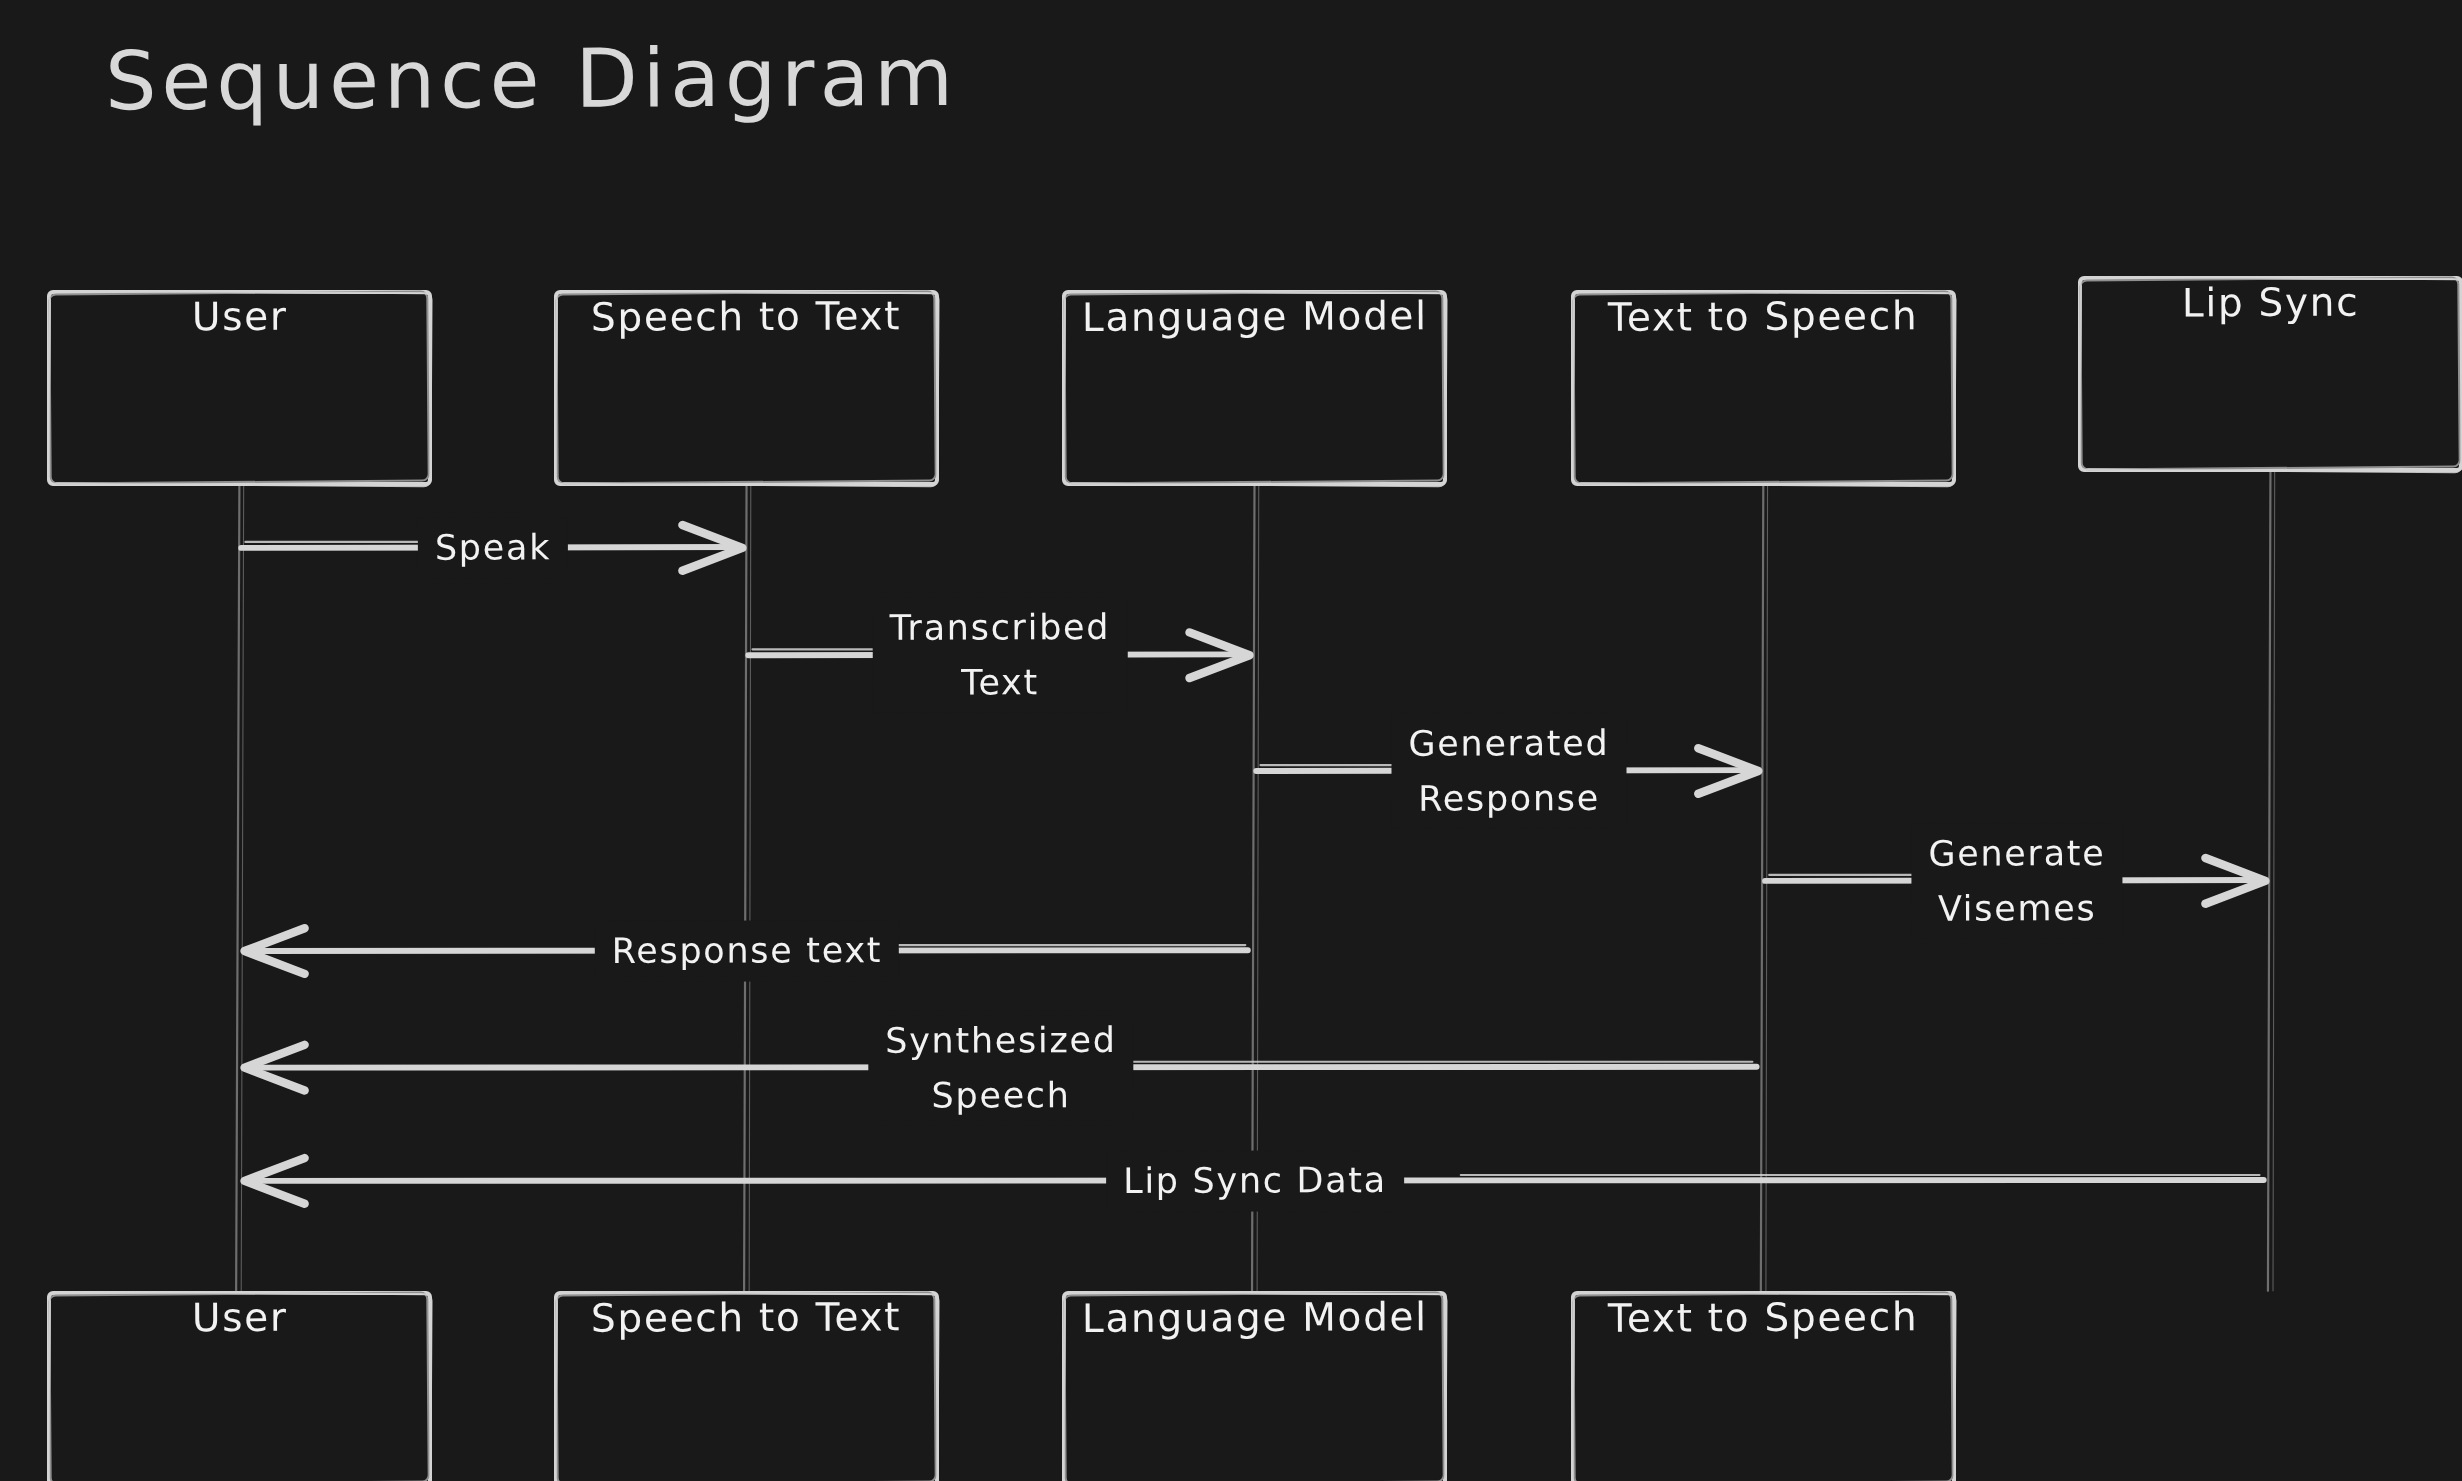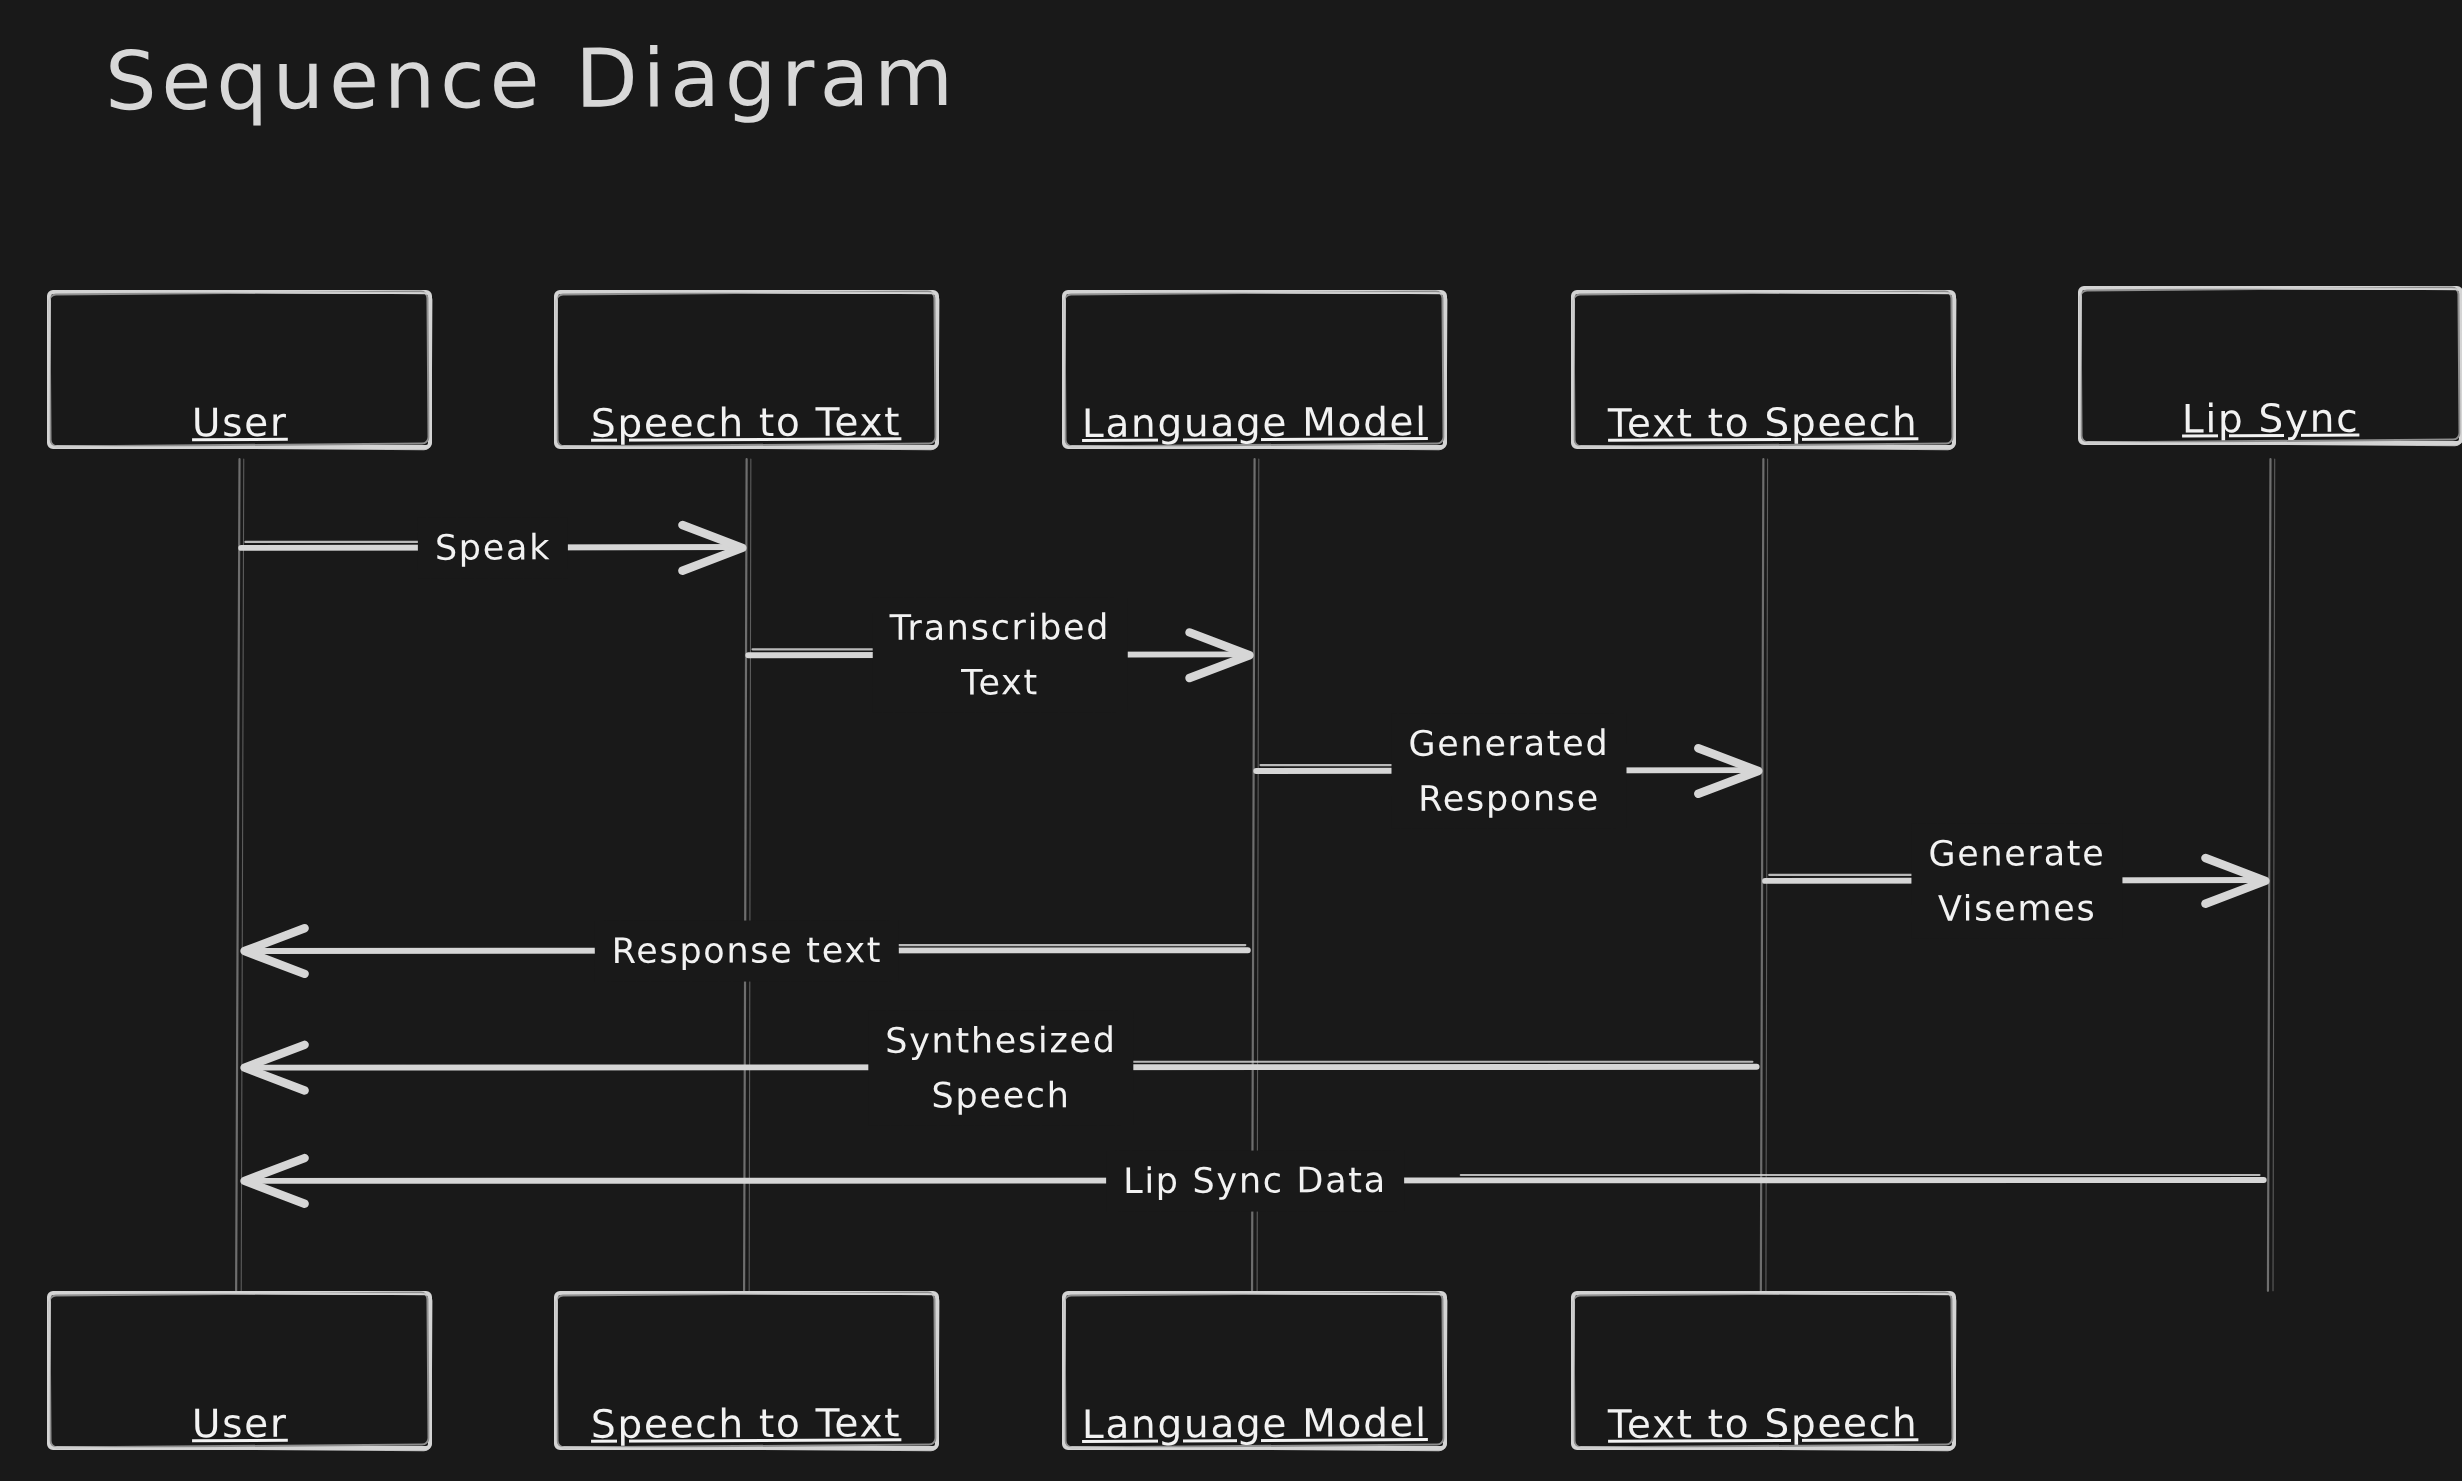--- a/index.html
+++ b/index.html
@@ -31,25 +31,25 @@
   svg.underlay{position:absolute;left:0;top:0;width:2462px;height:1482px;}
 
   .lifeline{stroke:var(--lifeline);stroke-width:2.6;stroke-linecap:round;}
   .lifeline.thin{stroke-width:1.3;opacity:.8;}
 
   .msgline{stroke:var(--arrow);stroke-width:7;stroke-linecap:round;}
   .msgline.ghost{stroke-width:2.6;opacity:.85;}
   .arrowhead{stroke:var(--arrow);stroke-width:10;fill:none;stroke-linecap:round;stroke-linejoin:round;}
 
   .box{
-    position:absolute;width:385px;height:159px;
+    position:absolute;width:385px;height:196px;
     background:var(--background);
     border:4.2px solid var(--box-stroke);
     border-radius:6px;
-    display:flex;align-items:flex-end;justify-content:center;text-decoration:underline;
+    display:flex;align-items:flex-start;justify-content:center;
   }
   .box::before{
     content:"";position:absolute;inset:-1.7px;
     border:2.5px solid var(--box-stroke-secondary);
     border-radius:7.6px;
     transform:rotate(-0.45deg);
     pointer-events:none;
   }
   .box::after{
     content:"";position:absolute;inset:-3.4px;
@@ -148,21 +148,21 @@
   </div>
   <div class="box" style="left:530px;top:290px">
     <span class="box-label">Speech to Text</span>
   </div>
   <div class="box" style="left:1038px;top:290px">
     <span class="box-label">Language Model</span>
   </div>
   <div class="box" style="left:1547px;top:290px">
     <span class="box-label">Text to Speech</span>
   </div>
-  <div class="box" style="left:2054px;top:286px">
+  <div class="box" style="left:2054px;top:276px">
     <span class="box-label">Lip Sync</span>
   </div>
 
   <div class="box" style="left:23px;top:1291px">
     <span class="box-label">User</span>
   </div>
   <div class="box" style="left:530px;top:1291px">
     <span class="box-label">Speech to Text</span>
   </div>
   <div class="box" style="left:1038px;top:1291px">

